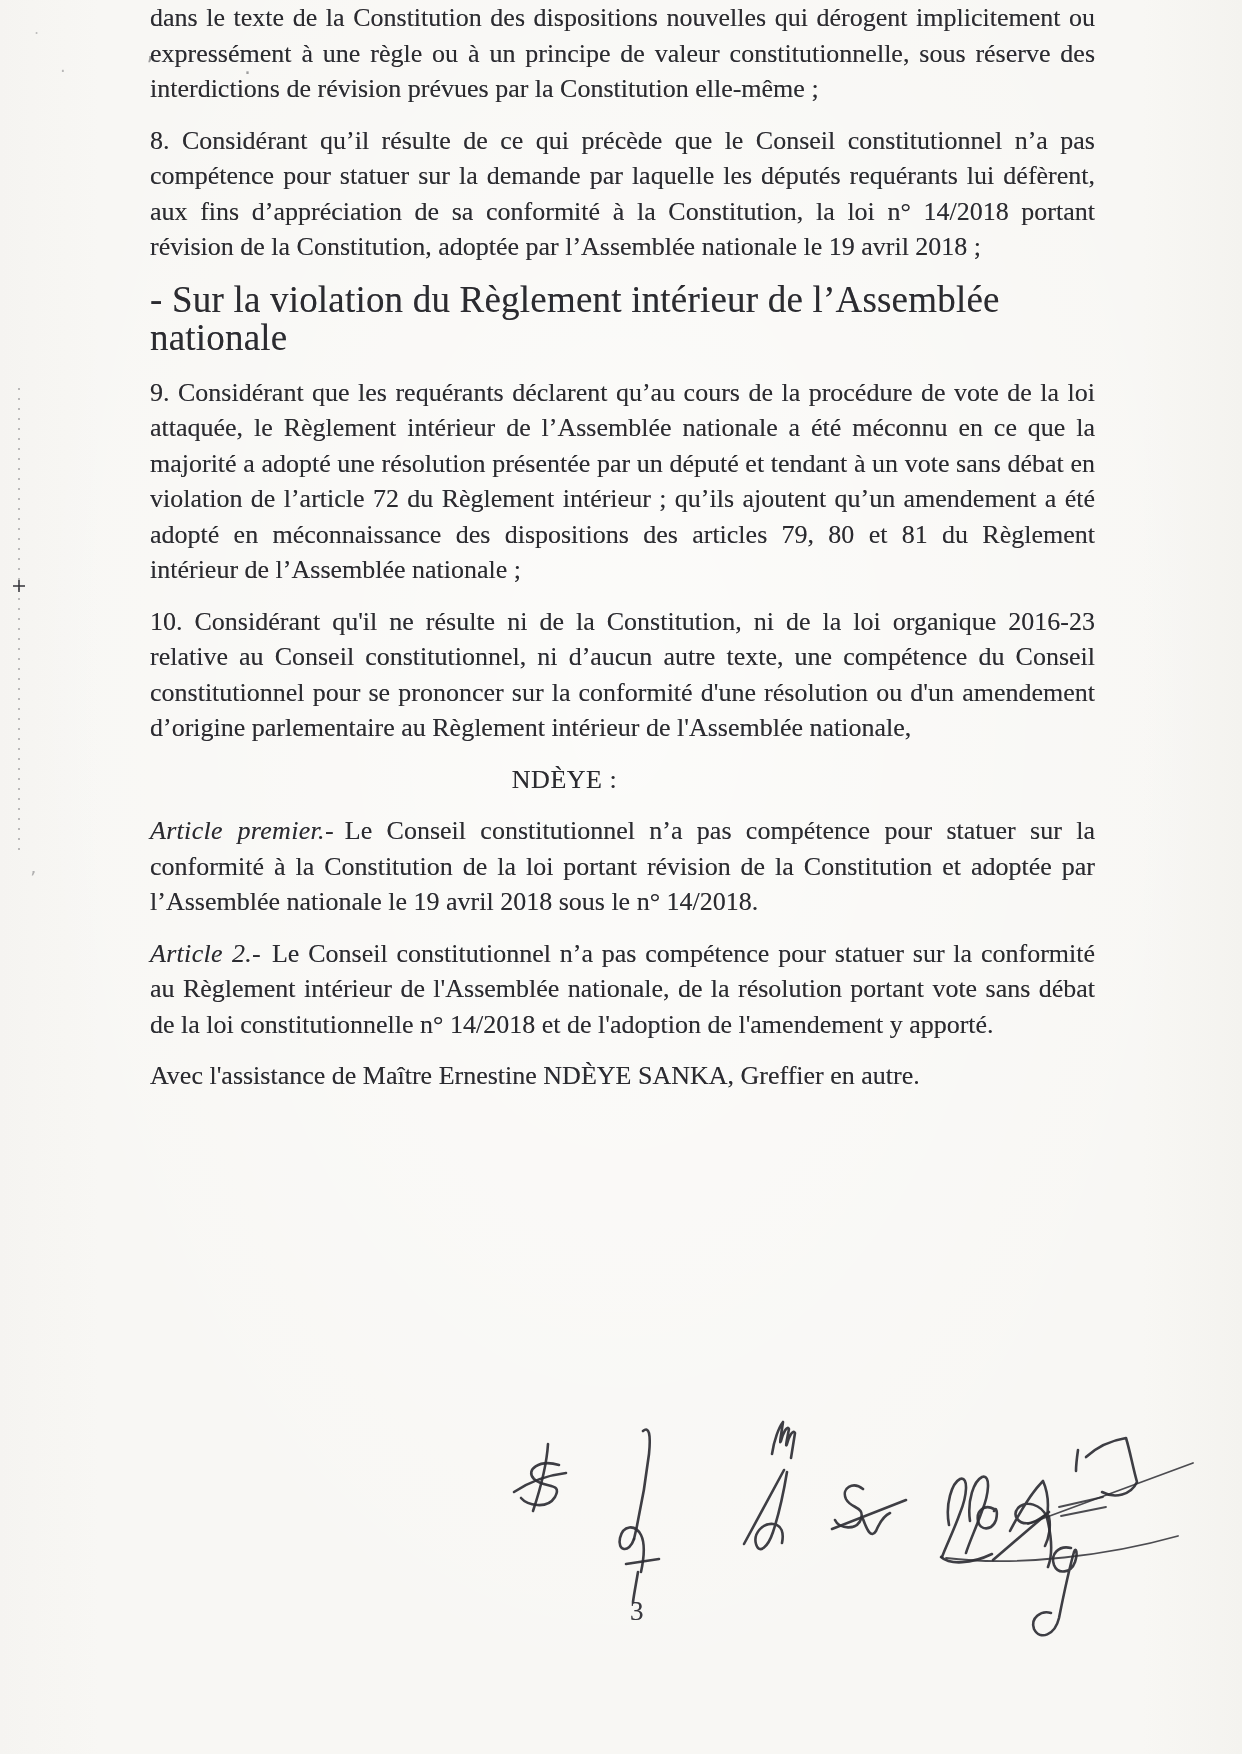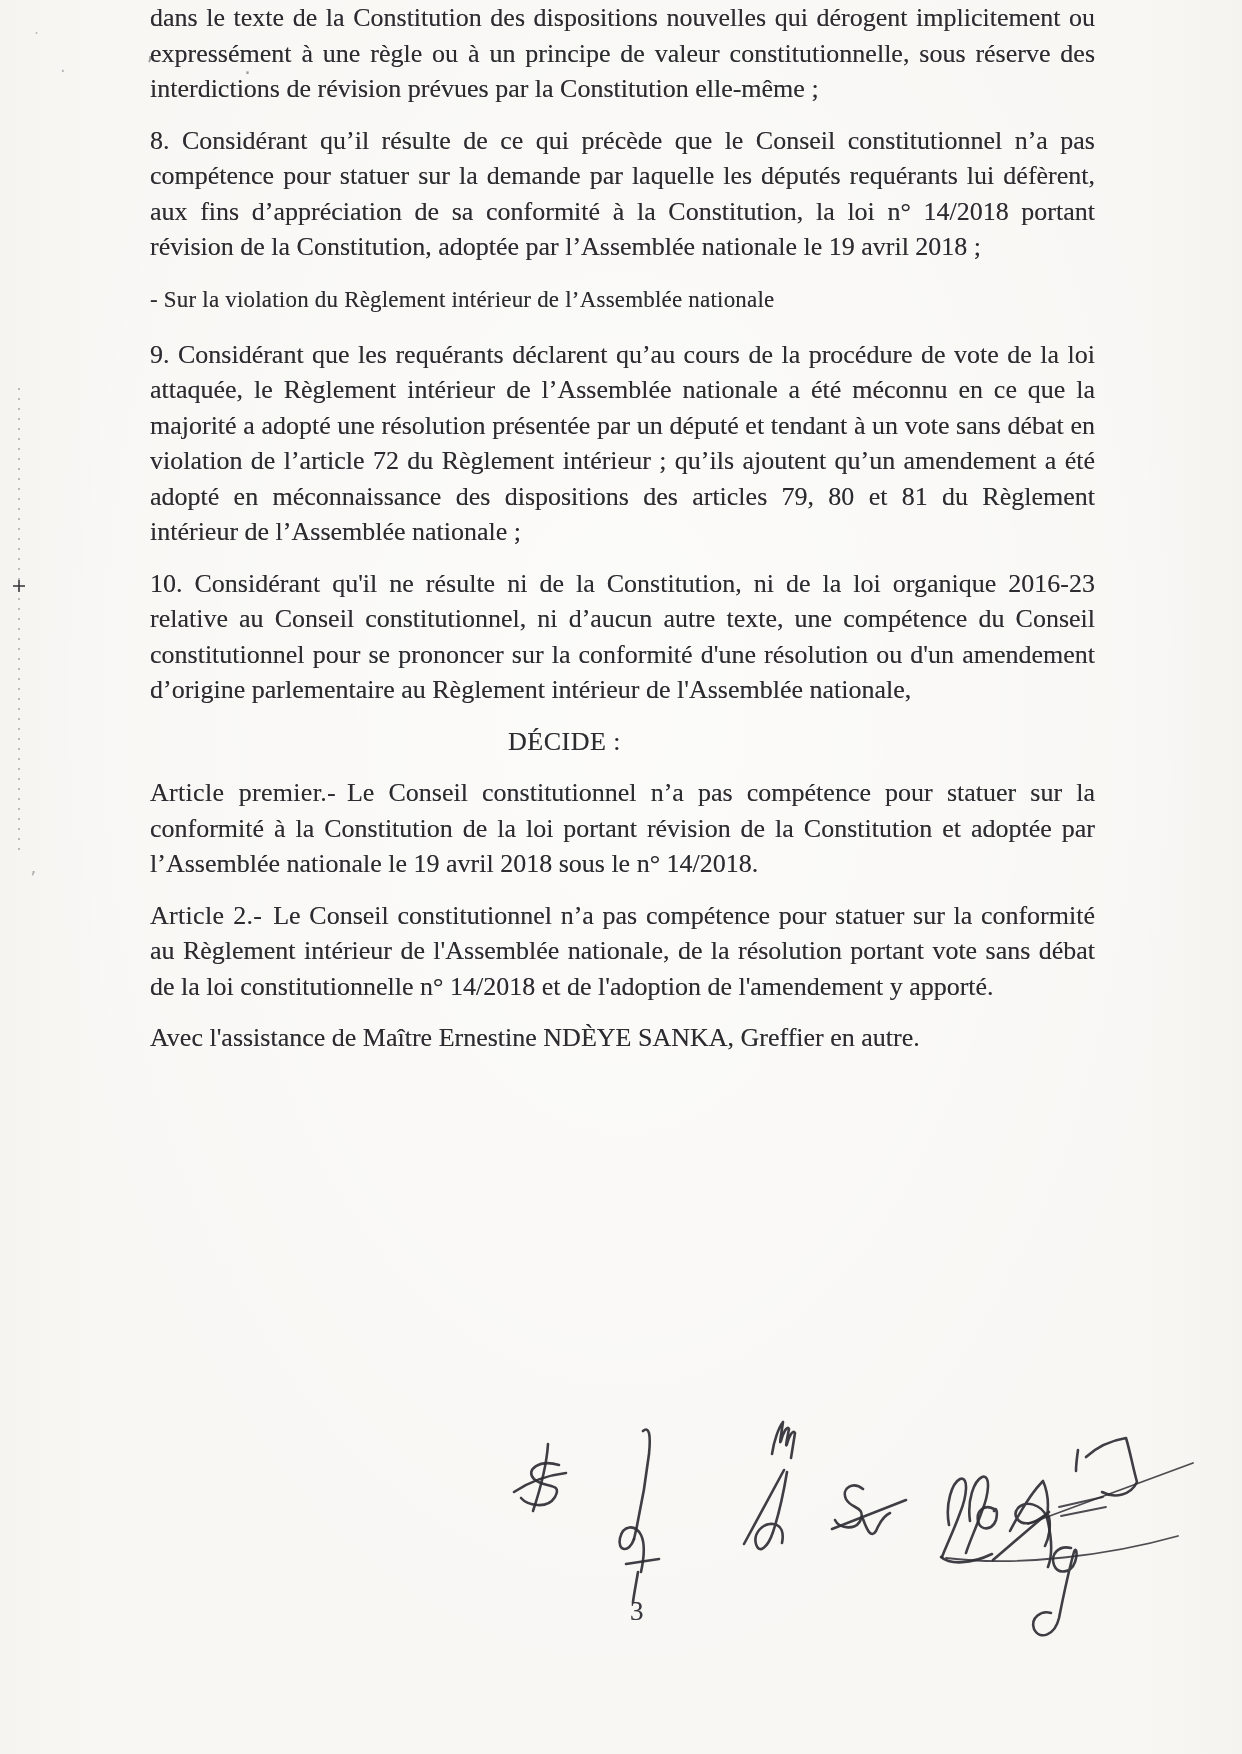--- a/index.html
+++ b/index.html
@@ -23,33 +23,34 @@
     left:150px; top:0;
     width:945px;
     font-size:26px;
     line-height:35.5px;
     text-align:justify;
     text-shadow:0 0 .6px rgba(45,45,52,.45);
   }
   .para{ margin:0 0 16px 0; }
   .section-heading{
     margin:4px 0 18px 0;
-    font-size:23px;
+    font-size:37px;
     line-height:38px;
     text-align:left;
     letter-spacing:.2px;
   }
   .decide{
     margin:2px 0 16px 0;
     text-align:center;
     position:relative;
     left:-58px;
     letter-spacing:.5px;
   }
   .article-lead{
+    font-style:italic;
     margin-right:.42em;
     letter-spacing:.3px;
   }
   .page-number{
     position:absolute;
     left:630px; top:1596px;
     font-size:27px;
     color:#3a3a40;
     text-shadow:0 0 .6px rgba(45,45,52,.4);
   }
@@ -101,21 +102,21 @@
     <p class="para">dans le texte de la Constitution des dispositions nouvelles qui dérogent implicitement ou expressément à une règle ou à un principe de valeur constitutionnelle, sous réserve des interdictions de révision prévues par la Constitution elle-même ;</p>
 
     <p class="para">8. Considérant qu’il résulte de ce qui précède que le Conseil constitutionnel n’a pas compétence pour statuer sur la demande par laquelle les députés requérants lui défèrent, aux fins d’appréciation de sa conformité à la Constitution, la loi n° 14/2018 portant révision de la Constitution, adoptée par l’Assemblée nationale le 19 avril 2018 ;</p>
 
     <p class="section-heading">- Sur la violation du Règlement intérieur de l’Assemblée nationale</p>
 
     <p class="para">9. Considérant que les requérants déclarent qu’au cours de la procédure de vote de la loi attaquée, le Règlement intérieur de l’Assemblée nationale a été méconnu en ce que la majorité a adopté une résolution présentée par un député et tendant à un vote sans débat en violation de l’article 72 du Règlement intérieur ; qu’ils ajoutent qu’un amendement a été adopté en méconnaissance des dispositions des articles 79, 80 et 81 du Règlement intérieur de l’Assemblée nationale ;</p>
 
     <p class="para">10. Considérant qu'il ne résulte ni de la Constitution, ni de la loi organique 2016-23 relative au Conseil constitutionnel, ni d’aucun autre texte, une compétence du Conseil constitutionnel pour se prononcer sur la conformité d'une résolution ou d'un amendement d’origine parlementaire au Règlement intérieur de l'Assemblée nationale,</p>
 
-    <p class="decide">DÉCIDE :</p>
+    <p class="decide">NDÈYE :</p>
 
     <p class="para">
       <span class="article-lead">Article premier.-</span><span>Le Conseil constitutionnel n’a pas compétence pour statuer sur la conformité à la Constitution de la loi portant révision de la Constitution et adoptée par l’Assemblée nationale le 19 avril 2018 sous le n° 14/2018.</span>
     </p>
 
     <p class="para">
       <span class="article-lead">Article 2.-</span><span>Le Conseil constitutionnel n’a pas compétence pour statuer sur la conformité au Règlement intérieur de l'Assemblée nationale, de la résolution portant vote sans débat de la loi constitutionnelle n° 14/2018 et de l'adoption de l'amendement y apporté.</span>
     </p>
 
 

